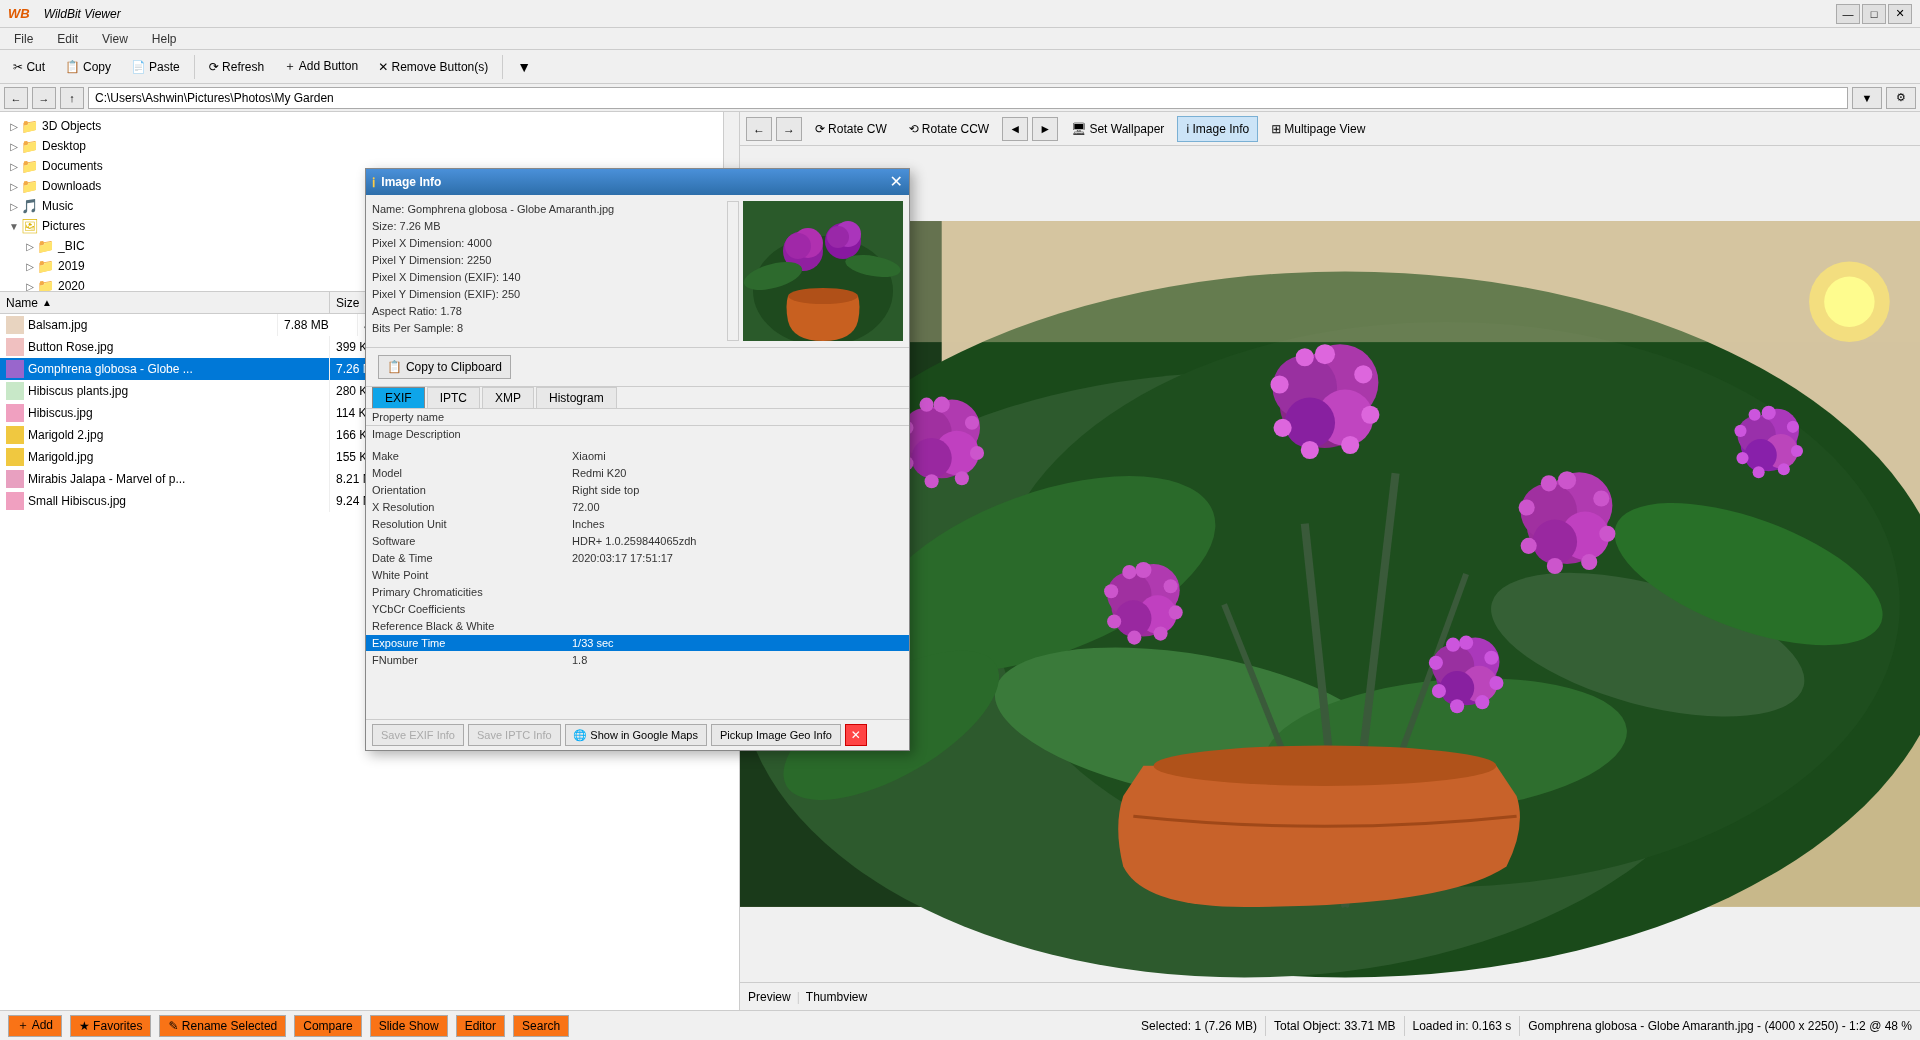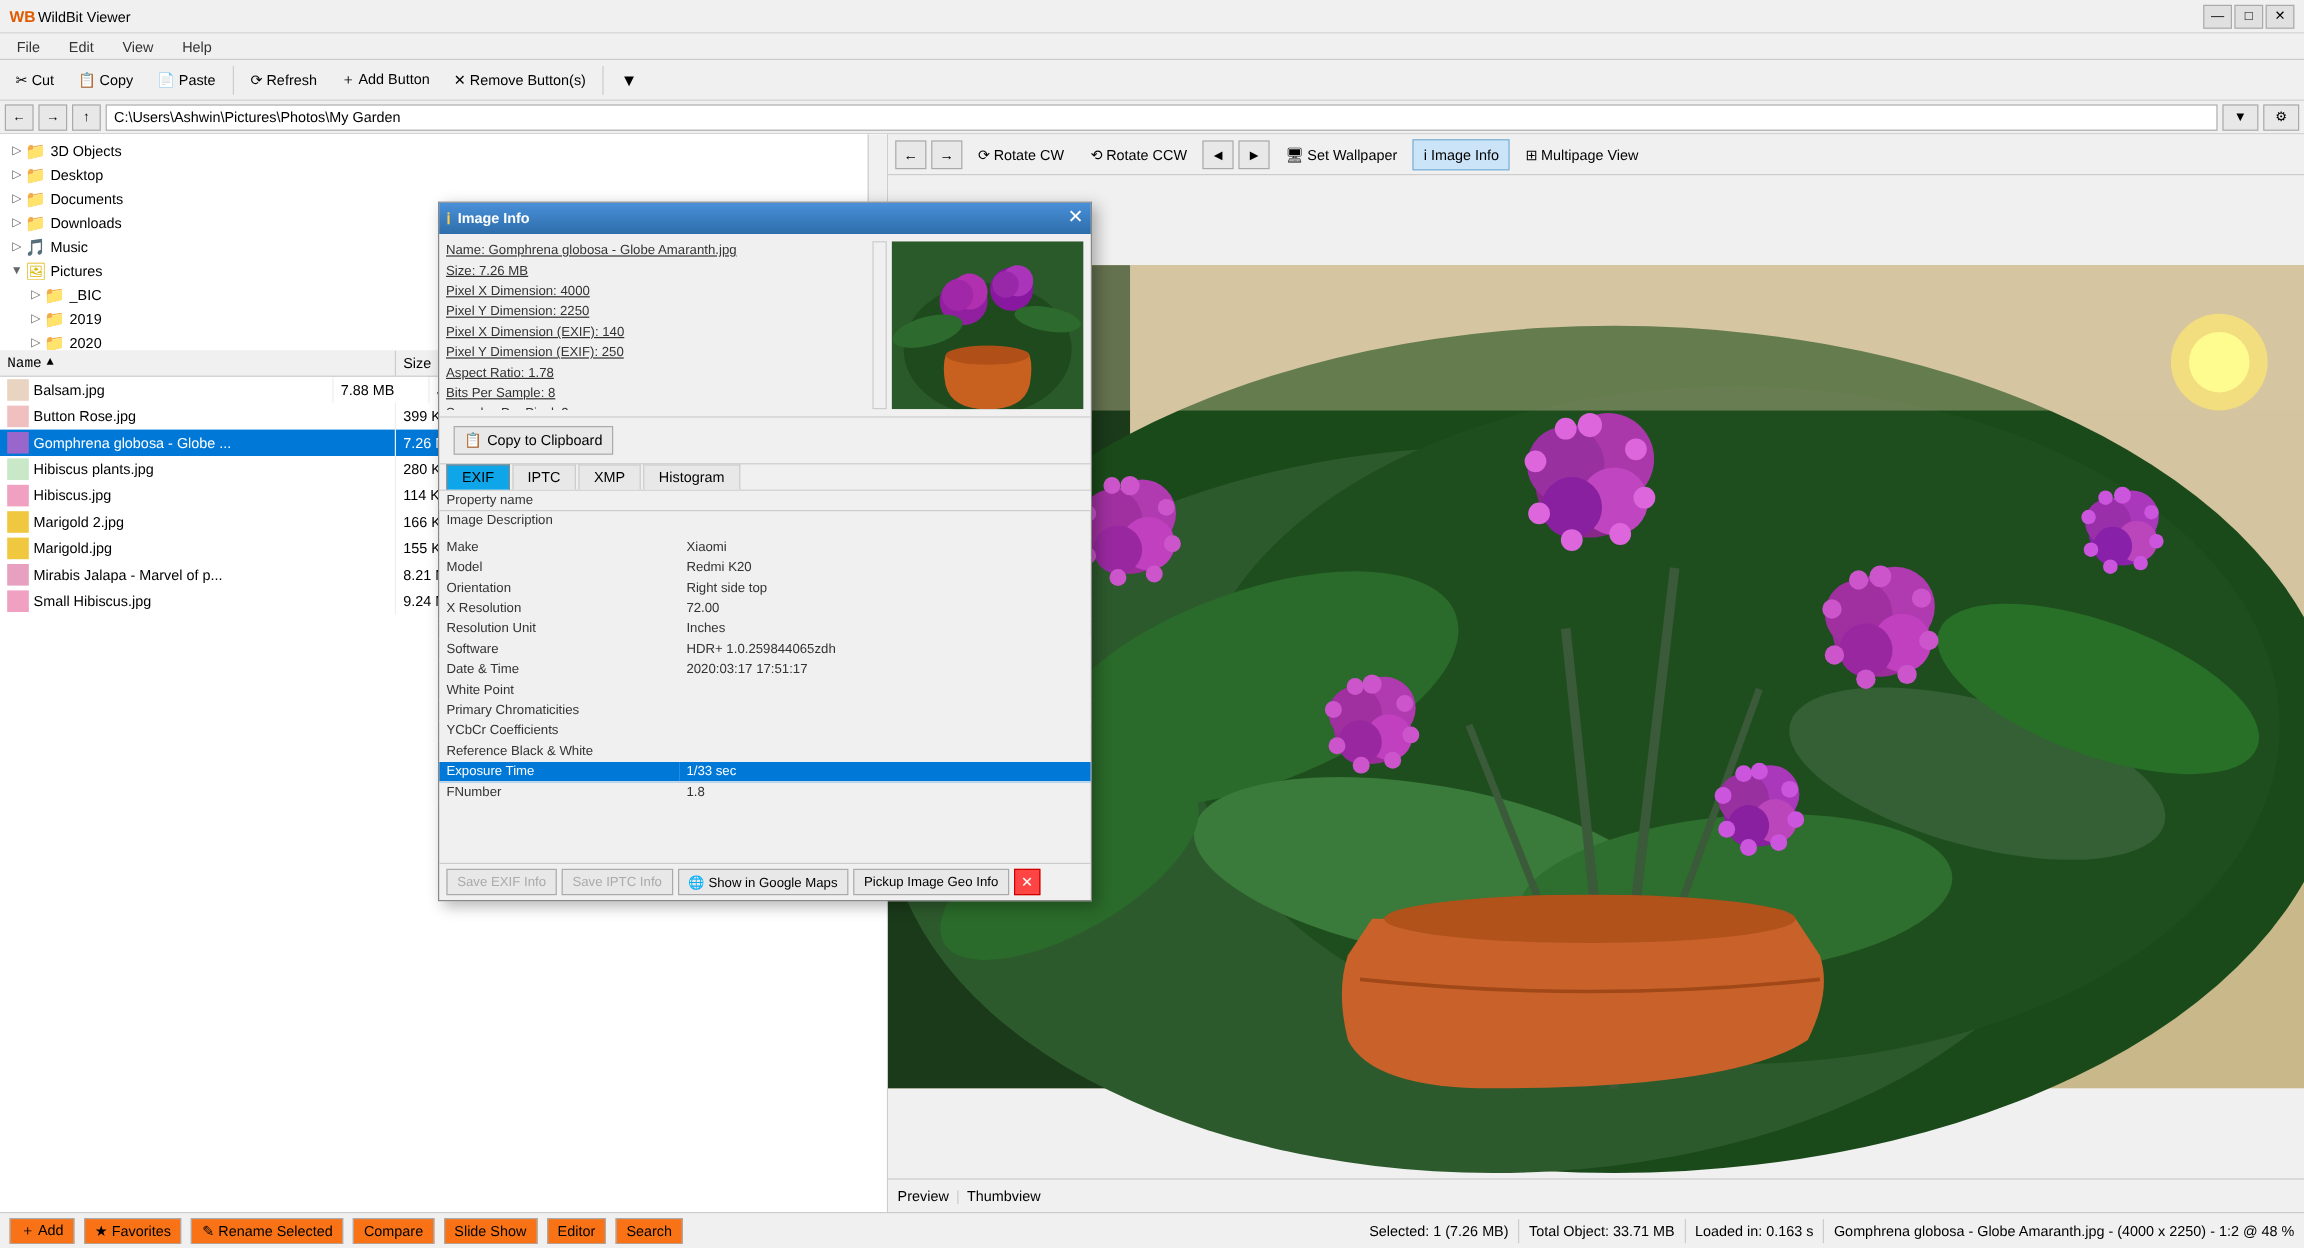--- a/index.html
+++ b/index.html
@@ -1,20 +1,20 @@
 <!DOCTYPE html>
 <html><head>
   <meta charset="utf-8">
   <style>
     * { margin: 0; padding: 0; box-sizing: border-box; }
     body { font-family: 'Segoe UI', Tahoma, Geneva, Verdana, sans-serif; font-size: 12px; background: #f0f0f0; width: 1920px; height: 1040px; overflow: hidden; }
 
     
     .title-bar { background: #f0f0f0; height: 28px; display: flex; align-items: center; justify-content: space-between; padding: 0 8px; border-bottom: 1px solid #ccc; }
-    .title-bar-left { display: flex; align-items: center; gap: 2px; }
+    .title-bar-left { display: flex; align-items: center; gap: 14px; font-style: italic; }
     .title-bar-controls { display: flex; gap: 2px; }
     .title-btn { width: 24px; height: 20px; border: 1px solid #aaa; background: #e0e0e0; cursor: pointer; font-size: 11px; display: flex; align-items: center; justify-content: center; }
 
     
     .menu-bar { background: #f0f0f0; height: 22px; display: flex; align-items: center; gap: 12px; padding: 0 8px; border-bottom: 1px solid #ccc; }
     .menu-item { font-size: 12px; cursor: pointer; padding: 2px 6px; color: #333; }
 
     
     .toolbar { background: #f0f0f0; height: 34px; display: flex; align-items: center; gap: 2px; padding: 0 4px; border-bottom: 1px solid #ccc; }
     .toolbar-btn { display: flex; align-items: center; gap: 3px; padding: 3px 8px; border: 1px solid transparent; cursor: pointer; font-size: 12px; height: 26px; background: transparent; }
@@ -191,21 +191,21 @@
       </div>
 
     </div>
 
     <div style="position: relative;">
       <div style="position: absolute; right: 0; top: -180px; width: 16px; height: 180px; background: #f0f0f0; border-left: 1px solid #ccc;"></div>
     </div>
 
     <div class="file-list">
       <div class="file-list-header">
-        <div class="file-list-col" style="width: 330px; flex-shrink: 0; font-family: Liberation Mono, monospace;">
+        <div class="file-list-col" style="width: 330px; flex-shrink: 0;">
           <span>Name</span>
           <span style="margin-left: 4px; font-size: 10px;">▲</span>
         </div>
         <div class="file-list-col" style="width: 80px; flex-shrink: 0;">Size</div>
         <div class="file-list-col" style="width: 100px; flex-shrink: 0;">Item type</div>
         <div class="file-list-col" style="flex: 1;">Date modif</div>
       </div>
 
       <div class="file-row">
         <div class="file-cell" style="width: 278px; flex-shrink: 0;">
@@ -485,21 +485,21 @@
 
     <div class="modal-titlebar">
       <span style="display: flex; align-items: center; gap: 6px;">
         <span style="font-size: 13px; color: #ffcc44;">ℹ</span>
         <span>Image Info</span>
       </span>
       <button class="modal-close">✕</button>
     </div>
 
     <div class="modal-top">
-      <div class="modal-info-text" style="height: 140px; font-size: 11px; line-height: 1.55; text-decoration: underline;">
+      <div class="modal-info-text" style="height: 140px; font-size: 11px; line-height: 1.55;">
         <div>Name: Gomphrena globosa - Globe Amaranth.jpg</div>
         <div>Size: 7.26 MB</div>
         <div>Pixel X Dimension: 4000</div>
         <div>Pixel Y Dimension: 2250</div>
         <div>Pixel X Dimension (EXIF): 140</div>
         <div>Pixel Y Dimension (EXIF): 250</div>
         <div>Aspect Ratio: 1.78</div>
         <div>Bits Per Sample: 8</div>
         <div>Samples Per Pixel: 3</div>
 

